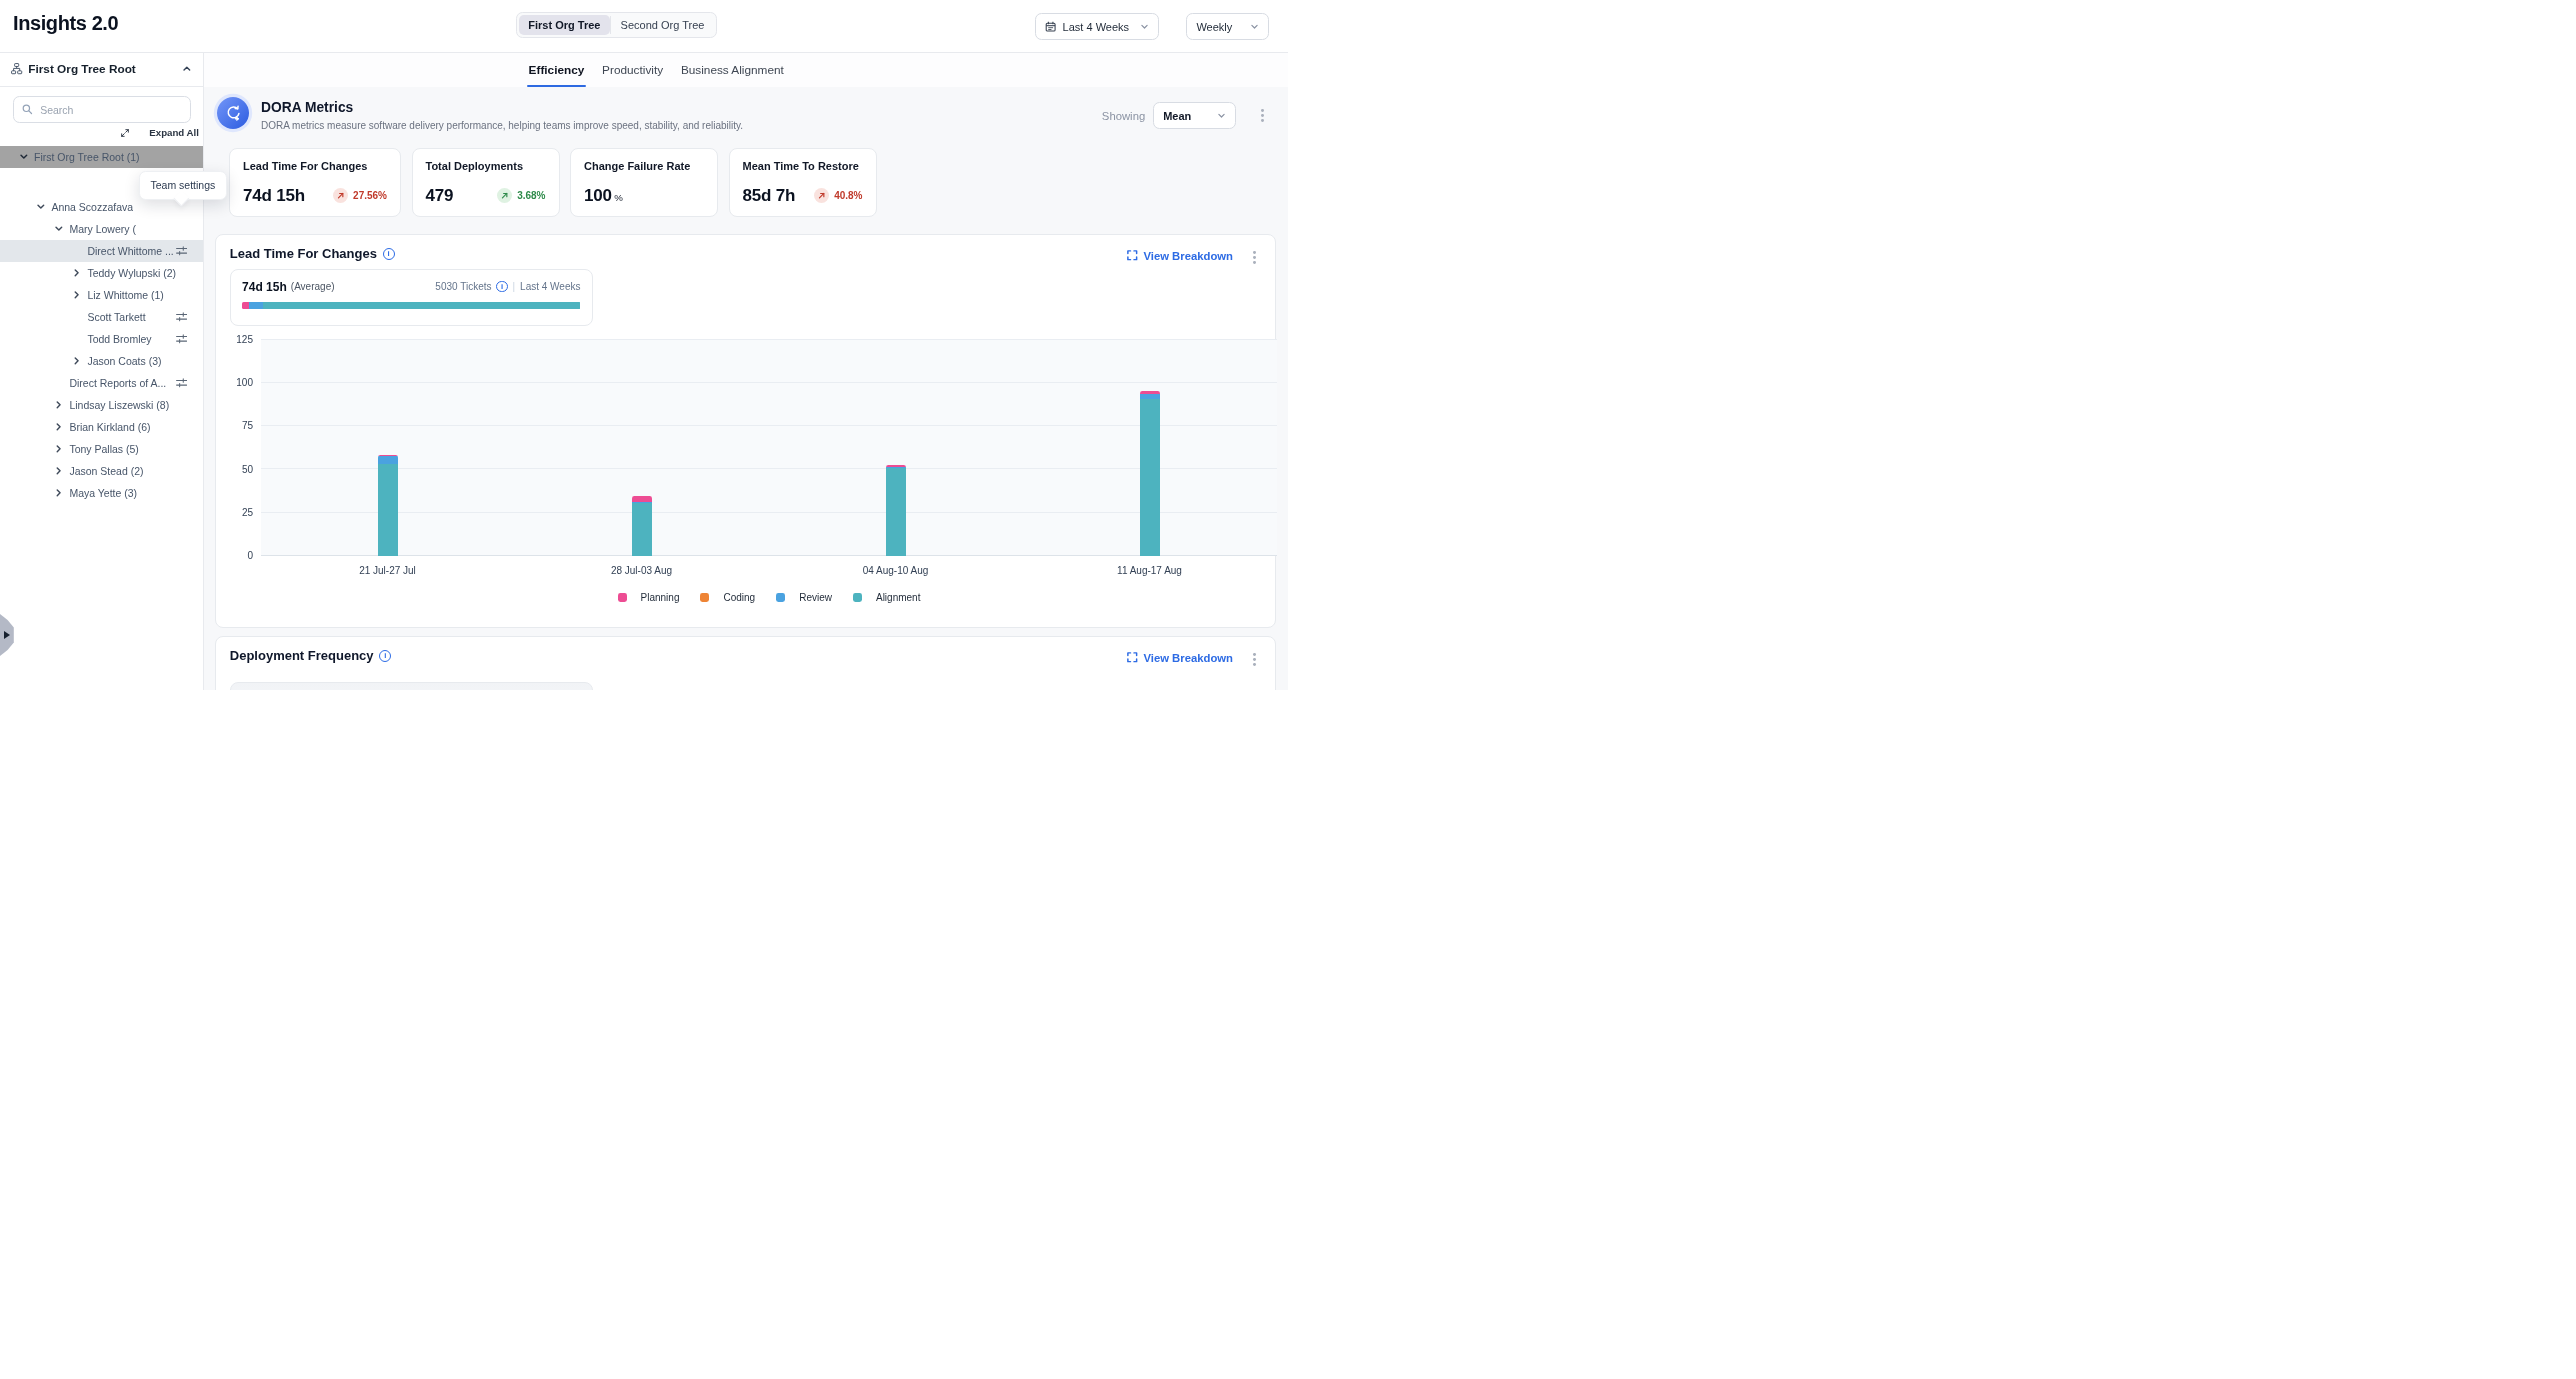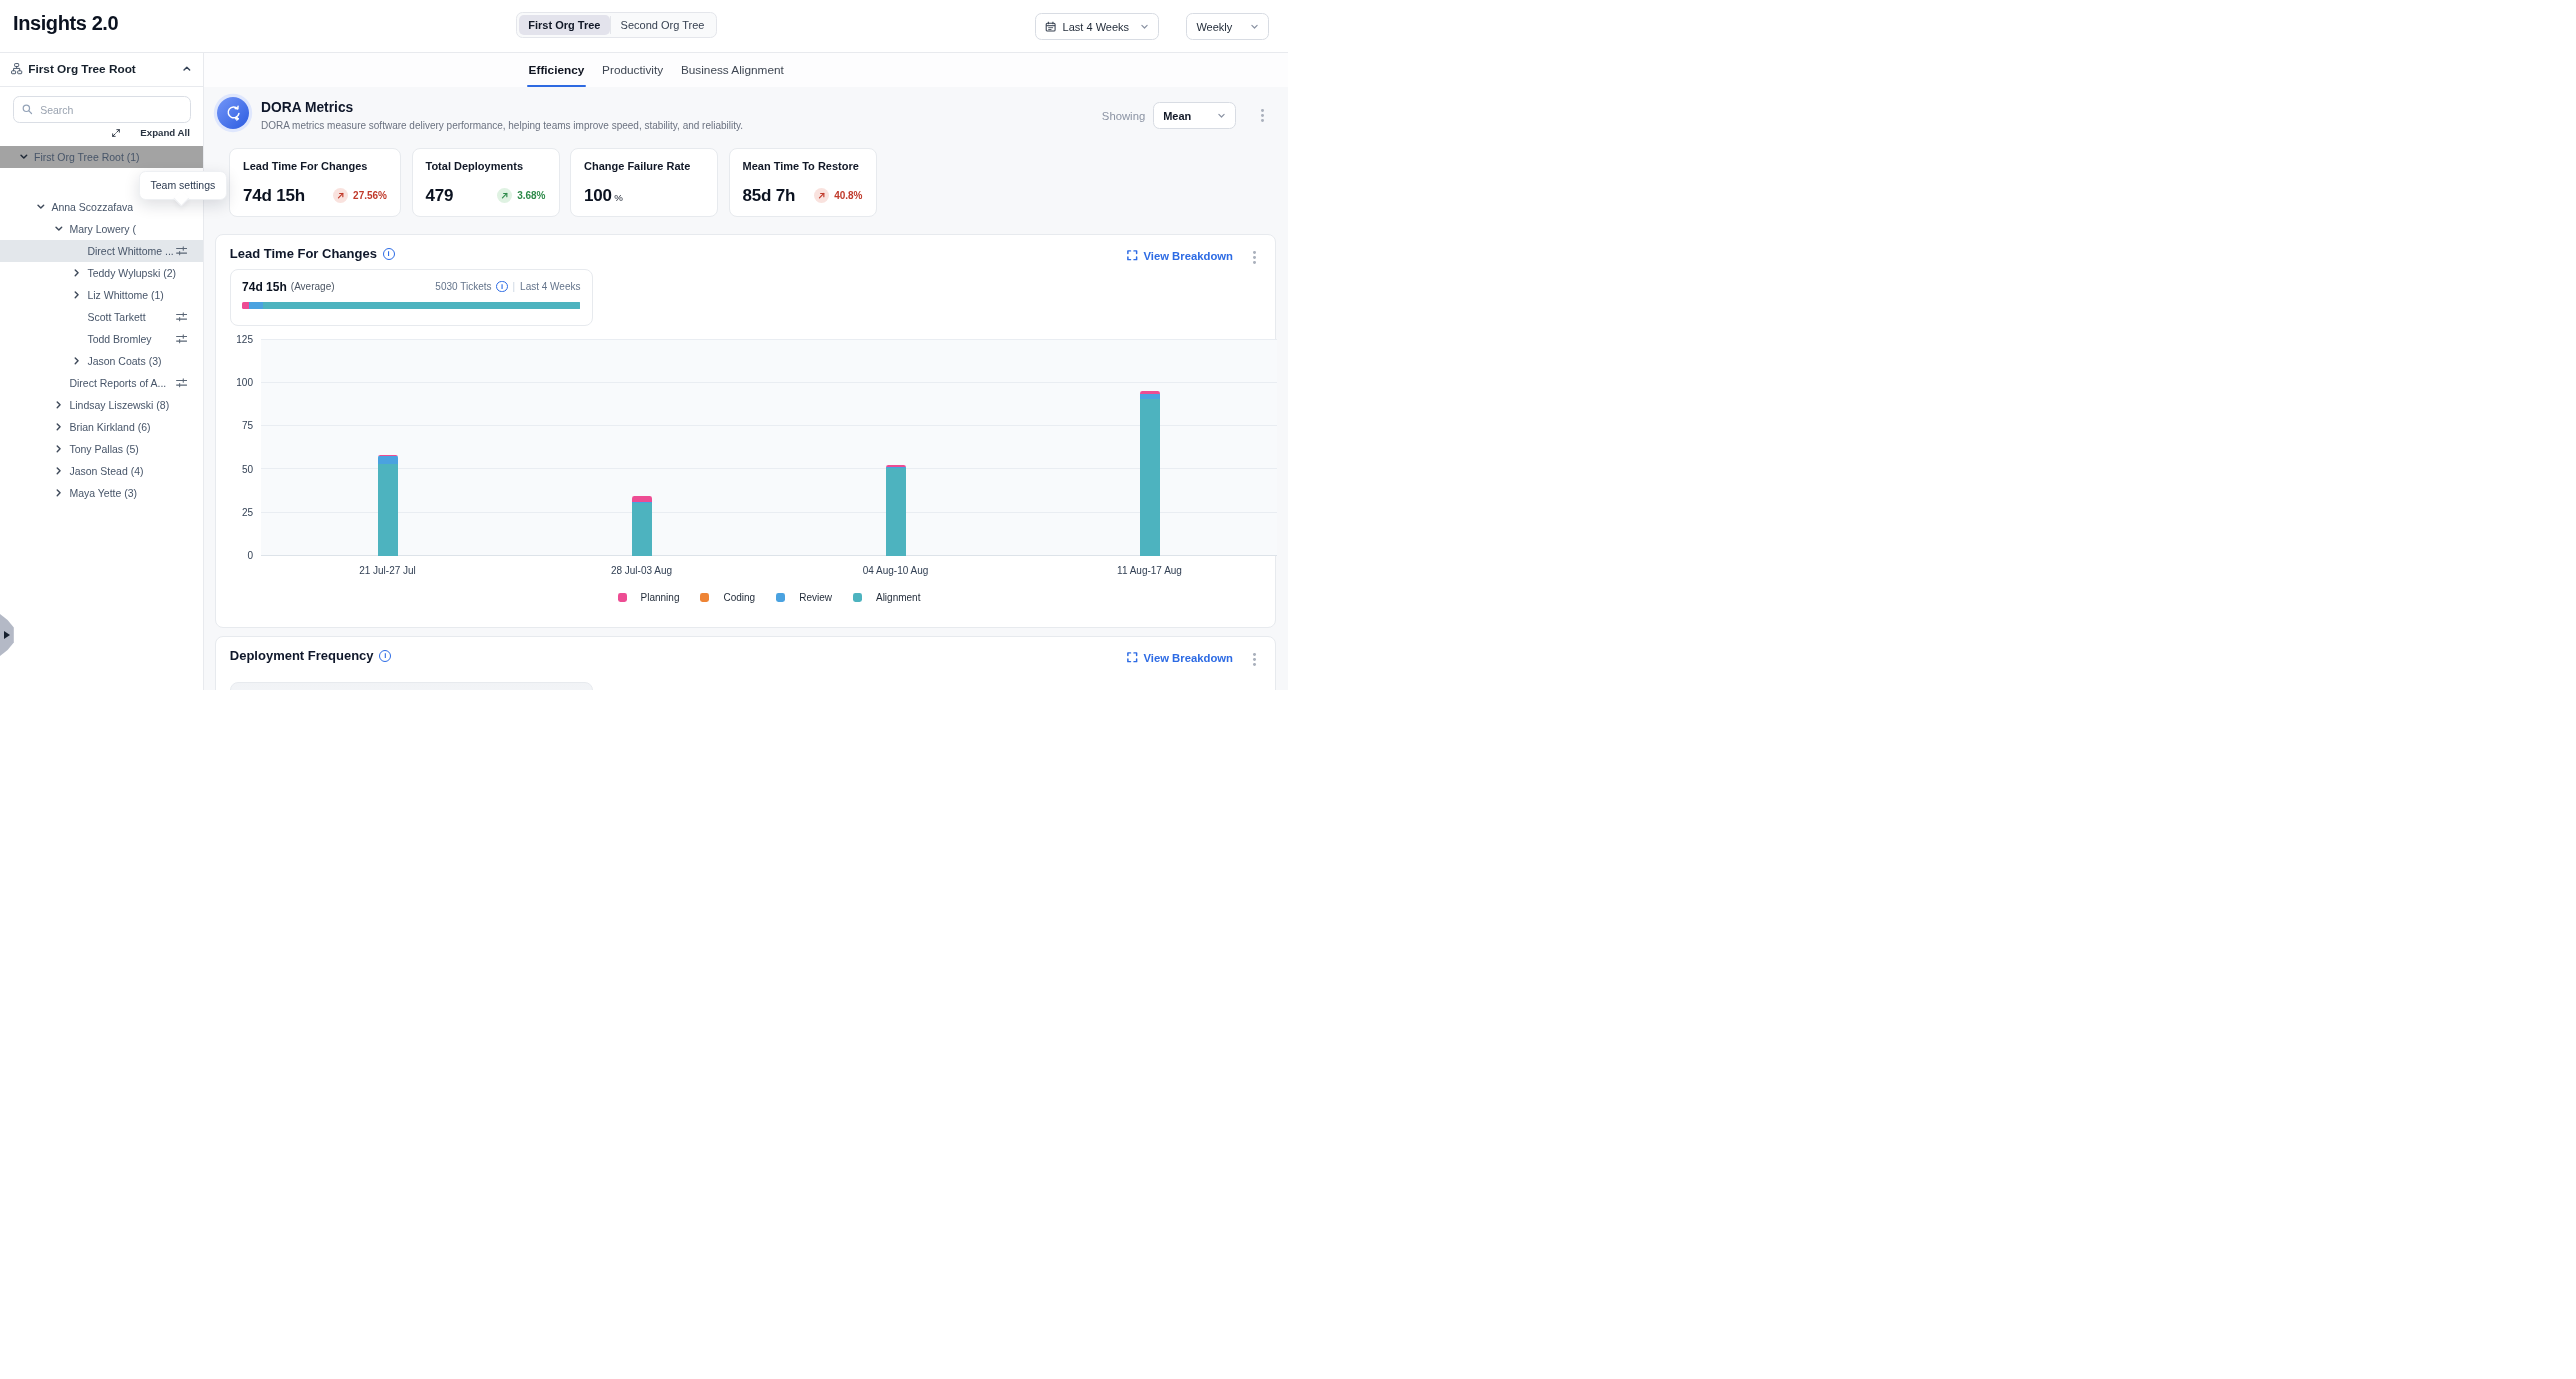--- a/index.html
+++ b/index.html
@@ -22,21 +22,21 @@
   .hsel.granularity{width:83px;}
   .chev-small{display:inline-flex;color:#8b93a3;}
   
   .sidebar{position:absolute;left:0;top:52px;width:204px;bottom:0;background:#fff;border-right:0.8px solid #e8eaee;box-sizing:border-box;z-index:5;}
   .sb-head{position:absolute;left:0;top:0;right:0;height:35px;border-bottom:0.8px solid #e8eaee;display:flex;align-items:center;padding:0 11.3px;box-sizing:border-box;gap:5.7px;}
   .sb-title{font-size:11.8px;font-weight:700;color:#16202c;flex:1;}
   .sb-collapse{display:inline-flex;color:#334155;cursor:pointer;}
   .sb-search{position:absolute;left:13px;top:44px;width:178px;height:27px;box-sizing:border-box;border:0.8px solid #dadee5;border-radius:6.5px;background:#fff;display:flex;align-items:center;padding:0 8px;gap:5.7px;}
   .sb-search input{border:none;outline:none;font-size:10.5px;color:#334155;width:100%;font-family:"Liberation Sans",sans-serif;background:transparent;}
   .sb-search input::placeholder{color:#9aa3b0;}
-  .expand-all{position:absolute;right:13px;top:75px;display:flex;align-items:center;gap:20px;font-size:9.7px;font-weight:600;color:#2a3442;cursor:pointer;}
+  .expand-all{position:absolute;right:4px;top:75px;display:flex;align-items:center;gap:20px;font-size:9.7px;font-weight:600;color:#2a3442;cursor:pointer;}
   .tree{position:absolute;left:0;top:94px;right:0;}
   .trow{height:22px;display:flex;align-items:center;font-size:10.5px;color:#475569;box-sizing:border-box;cursor:pointer;}
   .trow.selected{background:#a3a3a3;}
   .trow.hover{background:#e3e7eb;}
   .chev{width:10.5px;height:10.5px;display:inline-flex;margin-right:4.9px;color:#3f4a5a;flex:0 0 10.5px;}
   .chev.empty{visibility:hidden;}
   .tlabel{white-space:nowrap;overflow:hidden;}
   .sliders{margin-left:auto;margin-right:16px;display:inline-flex;color:#5b6776;cursor:pointer;}
   .tooltip{position:absolute;left:139px;top:171px;z-index:60;background:#fff;border:0.8px solid #eef0f3;border-radius:6.5px;box-shadow:0 4.9px 16px rgba(15,23,42,0.14);padding:7.3px 10.5px;font-size:10.5px;font-weight:500;color:#2c3a50;white-space:nowrap;}
   .tooltip .caret{position:absolute;left:36px;bottom:-4.9px;width:9.7px;height:9.7px;background:#fff;transform:rotate(45deg);border-right:0.8px solid #eef0f3;border-bottom:0.8px solid #eef0f3;box-shadow:2.4px 2.4px 4.9px rgba(15,23,42,0.05);}
@@ -307,21 +307,21 @@
           </svg>
         </span>
         <span class="tlabel">Tony Pallas (5)</span>
       </div>
       <div class="trow" style="padding-left: 54px;">
         <span class="chev">
           <svg width="9.7" height="9.7" viewBox="0 0 12 12" fill="none" stroke="currentColor" stroke-width="1.8" stroke-linecap="round" stroke-linejoin="round">
             <polyline points="4,2.5 7.5,6 4,9.5"></polyline>
           </svg>
         </span>
-        <span class="tlabel">Jason Stead (4)</span>
+        <span class="tlabel">Jason Stead (2)</span>
       </div>
       <div class="trow" style="padding-left: 54px;">
         <span class="chev">
           <svg width="9.7" height="9.7" viewBox="0 0 12 12" fill="none" stroke="currentColor" stroke-width="1.8" stroke-linecap="round" stroke-linejoin="round">
             <polyline points="4,2.5 7.5,6 4,9.5"></polyline>
           </svg>
         </span>
         <span class="tlabel">Maya Yette (3)</span>
       </div>
     </div>

